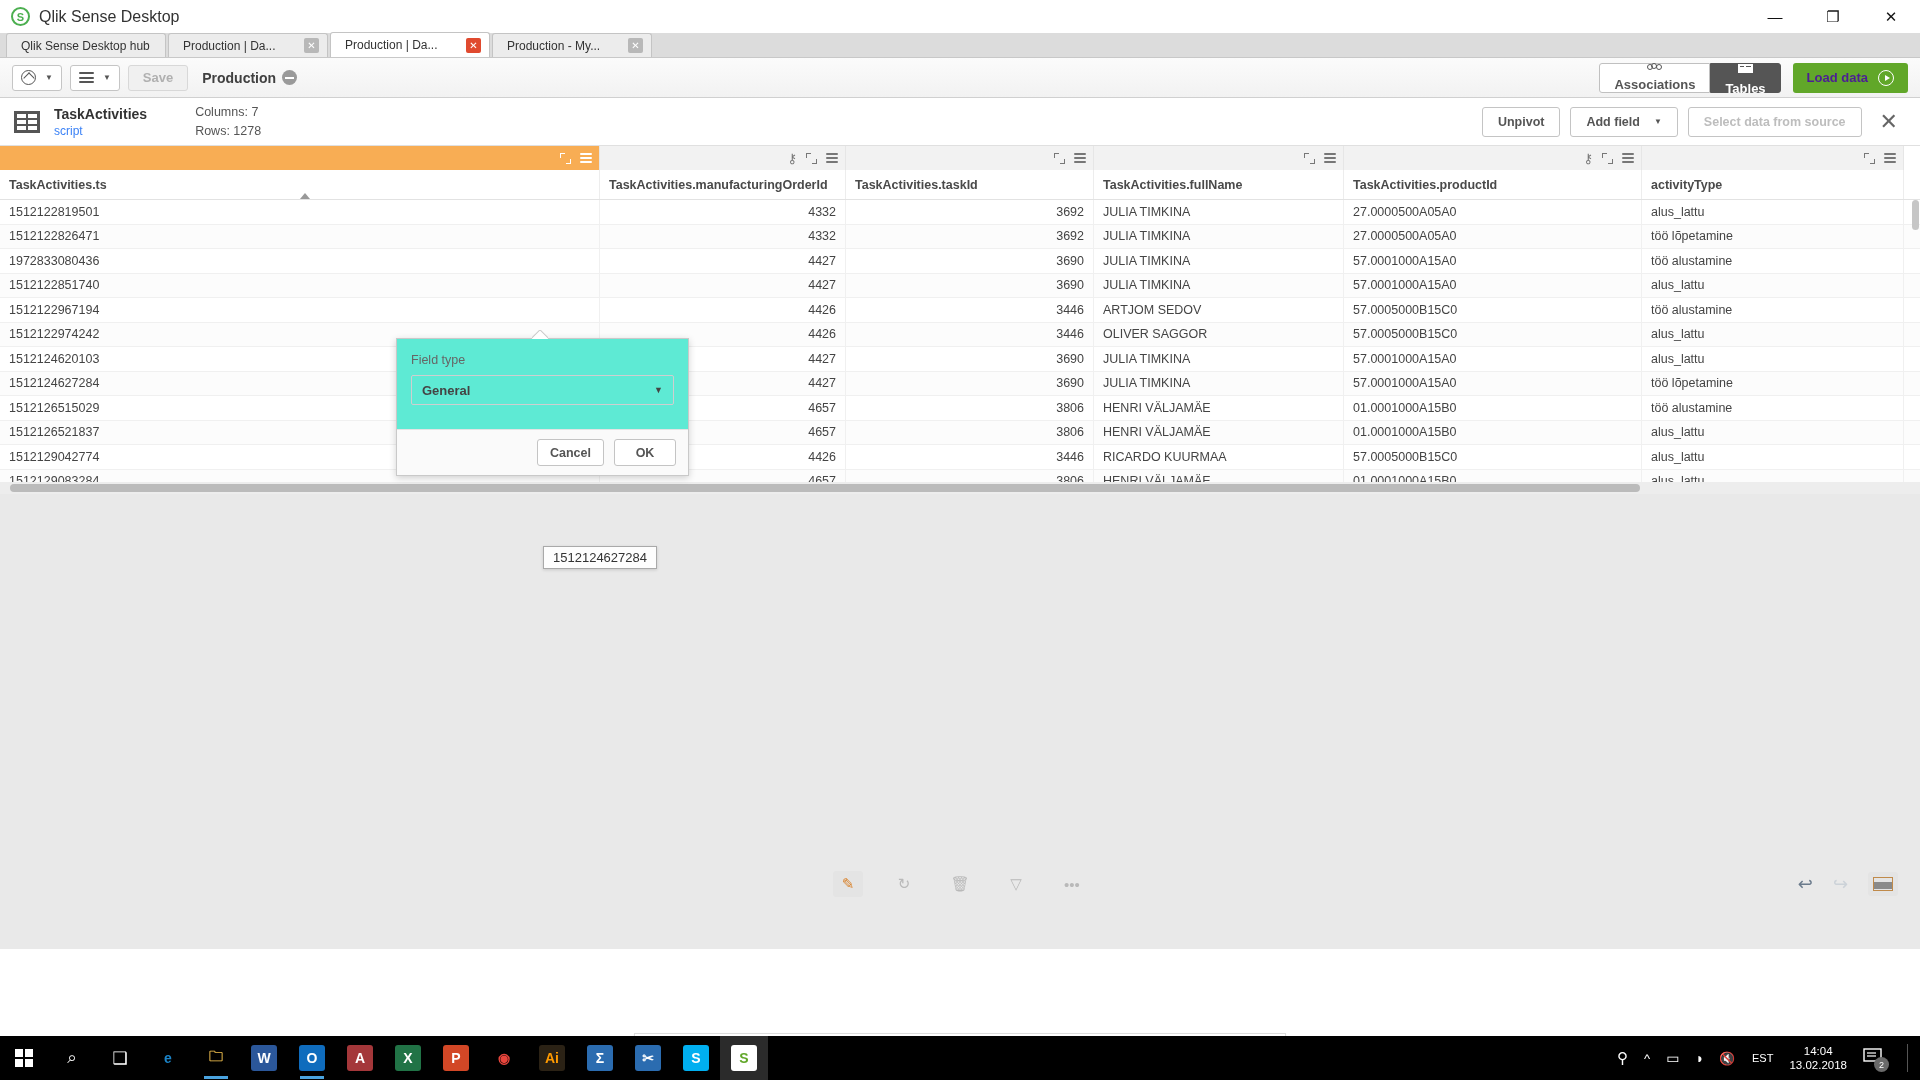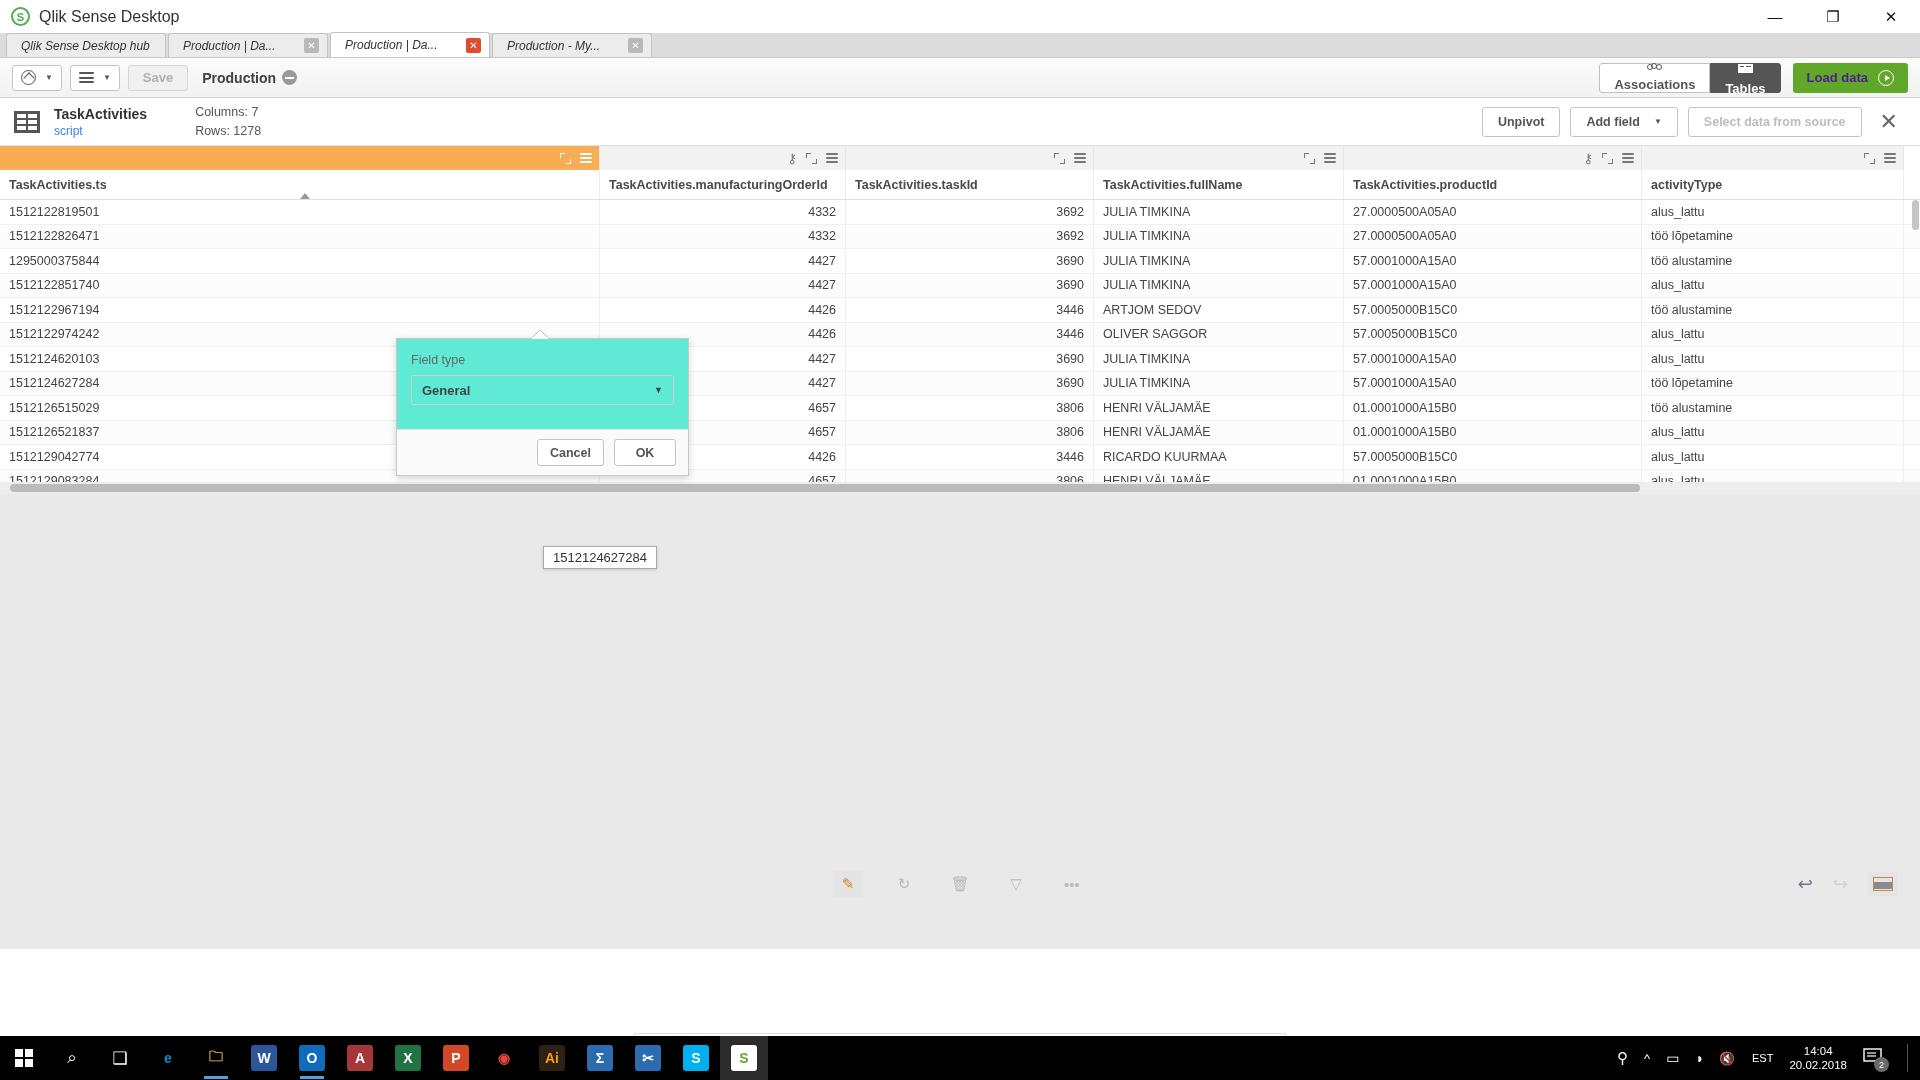--- a/index.html
+++ b/index.html
@@ -59,21 +59,21 @@
     background: #ececec;
     border: 1px solid #c4c4c4;
     border-bottom: none;
     border-radius: 3px 3px 0 0;
     margin-right: 2px;
     position: relative;
     white-space: nowrap;
     overflow: hidden;
   }
   .tab.active { background: #ffffff; height: 25px; }
-  .tab-label { flex: 1; overflow: hidden; text-overflow: ellipsis; font-style: italic; }
+  .tab-label { flex: 1; overflow: hidden; text-overflow: ellipsis; }
   .tab-close {
     width: 15px; height: 15px;
     background: #b8b8b8;
     color: #fff;
     font-size: 10px;
     display: flex; align-items: center; justify-content: center;
     margin-left: 6px;
     border-radius: 2px;
     flex-shrink: 0;
   }
@@ -587,21 +587,21 @@
       </div>
       <div class="grow">
         <div class="gcell c0">1512122826471</div>
         <div class="gcell c1 num">4332</div>
         <div class="gcell c2 num">3692</div>
         <div class="gcell c3">JULIA TIMKINA</div>
         <div class="gcell c4">27.0000500A05A0</div>
         <div class="gcell c5">töö lõpetamine</div>
       </div>
       <div class="grow">
-        <div class="gcell c0">1295000375844</div>
+        <div class="gcell c0">1972833080436</div>
         <div class="gcell c1 num">4427</div>
         <div class="gcell c2 num">3690</div>
         <div class="gcell c3">JULIA TIMKINA</div>
         <div class="gcell c4">57.0001000A15A0</div>
         <div class="gcell c5">töö alustamine</div>
       </div>
       <div class="grow">
         <div class="gcell c0">1512122851740</div>
         <div class="gcell c1 num">4427</div>
         <div class="gcell c2 num">3690</div>
@@ -804,21 +804,21 @@
 
   <div class="tray">
     <span class="glyph" style="font-size:15px">⚲</span>
     <span class="glyph" style="font-size:13px">^</span>
     <span class="glyph" style="font-size:14px">▭</span>
     <span class="glyph" style="font-size:14px">◗</span>
     <span class="glyph" style="font-size:13px">🔇</span>
     <span>EST</span>
     <div class="clock">
       <div>14:04</div>
-      <div>20.02.2018</div>
+      <div>13.02.2018</div>
     </div>
     <div class="notif">
       <svg width="22" height="18" viewBox="0 0 22 18">
         <rect x="1" y="2" width="17" height="12" fill="none" stroke="#fff" stroke-width="1.4"></rect>
         <line x1="4" y1="6" x2="13" y2="6" stroke="#fff" stroke-width="1.2"></line>
         <line x1="4" y1="9" x2="13" y2="9" stroke="#fff" stroke-width="1.2"></line>
       </svg>
       <span class="bubble">2</span>
     </div>
     <span class="trayline"></span>

